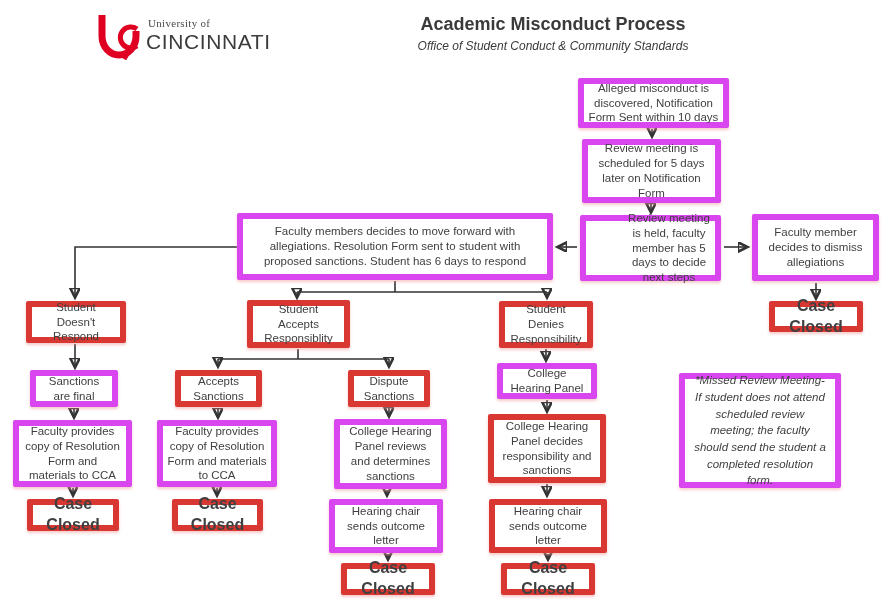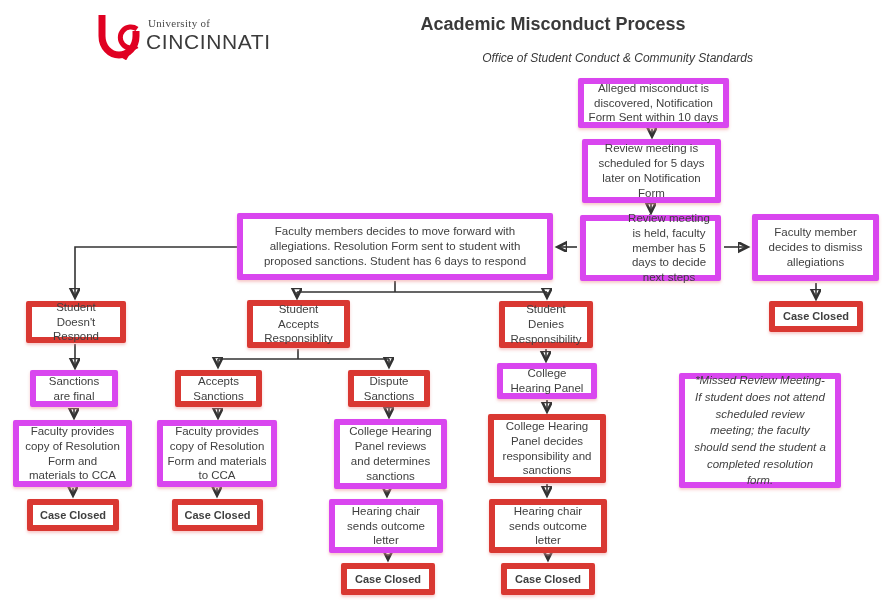--- a/index.html
+++ b/index.html
@@ -7,30 +7,30 @@
     position:relative;width:893px;height:615px;background:#ffffff;overflow:hidden;
     font-family:"Liberation Sans", sans-serif;color:#3f3f3f;
   }
   
   .logo{position:absolute;left:96px;top:12px;display:flex;align-items:flex-start;gap:4px;}
   .logo-text{display:flex;flex-direction:column;line-height:1;padding-top:6px;}
   .logo-univ{font-family:"Liberation Serif", serif;font-size:11px;color:#4a4a4a;letter-spacing:.3px;margin-left:2px;}
   .logo-cinci{font-size:21px;color:#3b3b3b;letter-spacing:.6px;margin-top:2px;}
   .titleblock{position:absolute;left:353px;top:14px;width:400px;text-align:center;}
   .title{font-size:18px;font-weight:bold;color:#3a3a3a;}
-  .subtitle{font-size:12px;font-style:italic;color:#3a3a3a;margin-top:16px;text-align:right;}
+  .subtitle{font-size:12px;font-style:italic;color:#3a3a3a;margin-top:4px;}
   
   .node{
     position:absolute;background:#fff;border:6px solid #d946ef;border-radius:2px;
     display:flex;align-items:center;justify-content:center;text-align:center;
     font-size:11.5px;line-height:1.3;color:#3f3f3f;padding:2px 4px;box-sizing:border-box;
     box-shadow:0 2px 3px rgba(240,150,150,.5);
   }
   .strong{border-color:#d93832;}
-  .case{font-weight:bold;font-size:11px;}
+  .case{font-weight:bold;font-size:16px;}
   .note-box{font-style:italic;font-size:11.5px;line-height:1.45;box-shadow:0 2px 3px rgba(240,150,150,.45);}
   
   #arrows{position:absolute;left:0;top:0;width:893px;height:615px;}
   #arrows line,#arrows path{stroke:#333333;stroke-width:1.6;fill:none;}
 </style>
 </head>
 <body>
 
 <div id="canvas">
 

